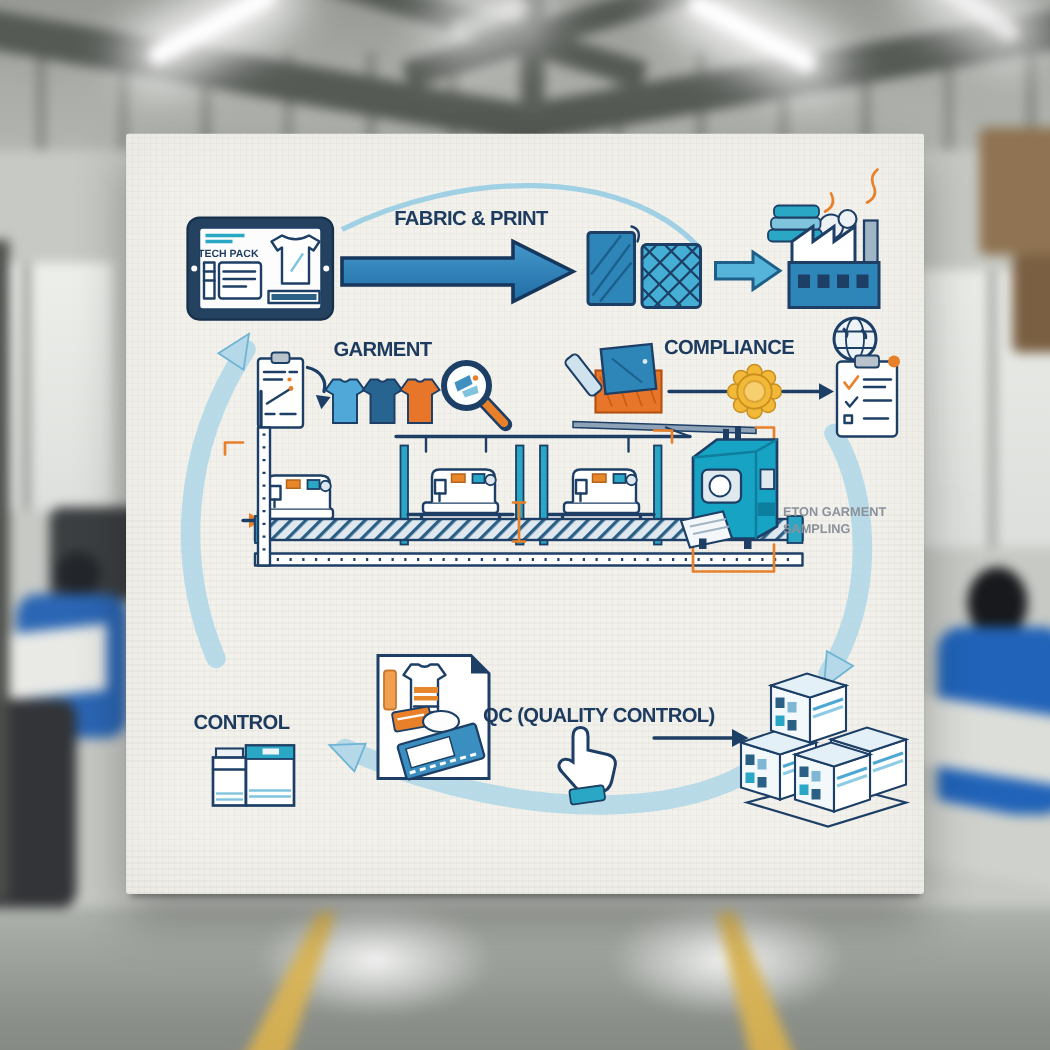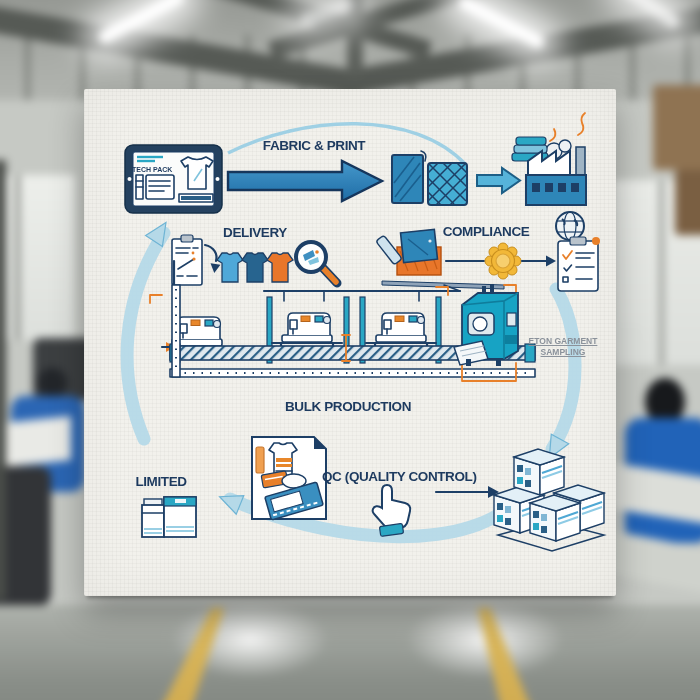--- a/index.html
+++ b/index.html
@@ -60,21 +60,21 @@
     background-image:
       repeating-linear-gradient(0deg,rgba(120,120,112,.05) 0 1px,transparent 1px 4px),
       repeating-linear-gradient(90deg,rgba(120,120,112,.05) 0 1px,transparent 1px 4px);
     box-shadow:0 5px 4px -3px rgba(0,0,0,.3),0 16px 34px rgba(0,0,0,.3),
                inset 0 0 50px rgba(60,60,50,.05);}
   .art{position:absolute;inset:0;}
   .lbl{position:absolute;font-weight:700;color:#1d3a5f;letter-spacing:-.4px;
        white-space:nowrap;text-align:center;font-size:13.5px;}
   .lbl-sm{font-size:7px;letter-spacing:0;text-align:left;}
   .wm{position:absolute;color:#8b929b;font-weight:700;font-size:8.5px;line-height:10.5px;
-      text-align:center;letter-spacing:0;text-decoration:underline;}
+      text-align:left;letter-spacing:0;}
   
   svg .nv{stroke:#1d3f66;fill:none;stroke-width:1.6;stroke-linecap:round;stroke-linejoin:round;}
   svg .nv2{stroke:#1d3f66;fill:none;stroke-width:2.2;stroke-linecap:round;stroke-linejoin:round;}
   svg .wf{fill:#ffffff;stroke:#1d3f66;stroke-width:1.6;stroke-linejoin:round;}
   svg .or{stroke:#e8802a;fill:none;stroke-width:1.8;stroke-linecap:round;stroke-linejoin:round;}
   svg .arc{stroke:#b5d9e8;fill:none;stroke-width:13;stroke-linecap:round;opacity:.95;}
   svg .archd{fill:#b5d9e8;stroke:#6fb4d4;stroke-width:1.2;}
   svg .teal{fill:#2aa7c4;stroke:#1d3f66;stroke-width:1.2;}
 </style>
 </head>
@@ -404,23 +404,22 @@
         <polygon points="414,446 468,462 520,446 466,432" fill="none" stroke="#1d3f66" stroke-width="1.5"></polygon>
         <use href="#ibox" x="470" y="394"></use>
         <use href="#ibox" x="410" y="396"></use>
         <use href="#ibox" x="446" y="404"></use>
         <use href="#ibox" x="430" y="358"></use>
       </g>
     </svg>
 
     <div class="lbl lbl-sm" style="left:48px;top:77px;">TECH PACK</div>
     <div class="lbl" style="left:170px;top:49px;width:120px;">FABRIC &amp; PRINT</div>
-    <div class="lbl" style="left:131px;top:136px;width:80px;">DELIVERY</div>
+    <div class="lbl" style="left:131px;top:136px;width:80px;">GARMENT</div>
     <div class="lbl" style="left:352px;top:135px;width:100px;">COMPLIANCE</div>
-    <div class="lbl" style="left:196px;top:310px;width:136px;">BULK PRODUCTION</div>
     <div class="lbl" style="left:238px;top:380px;width:152px;">QC (QUALITY CONTROL)</div>
-    <div class="lbl" style="left:33px;top:385px;width:88px;">LIMITED</div>
+    <div class="lbl" style="left:33px;top:385px;width:88px;">CONTROL</div>
     <div class="wm" style="left:438px;top:247px;width:82px;">
       <div>ETON GARMENT</div>
       <div>SAMPLING</div>
     </div>
   </div>
 </div>
 
 </body></html>

